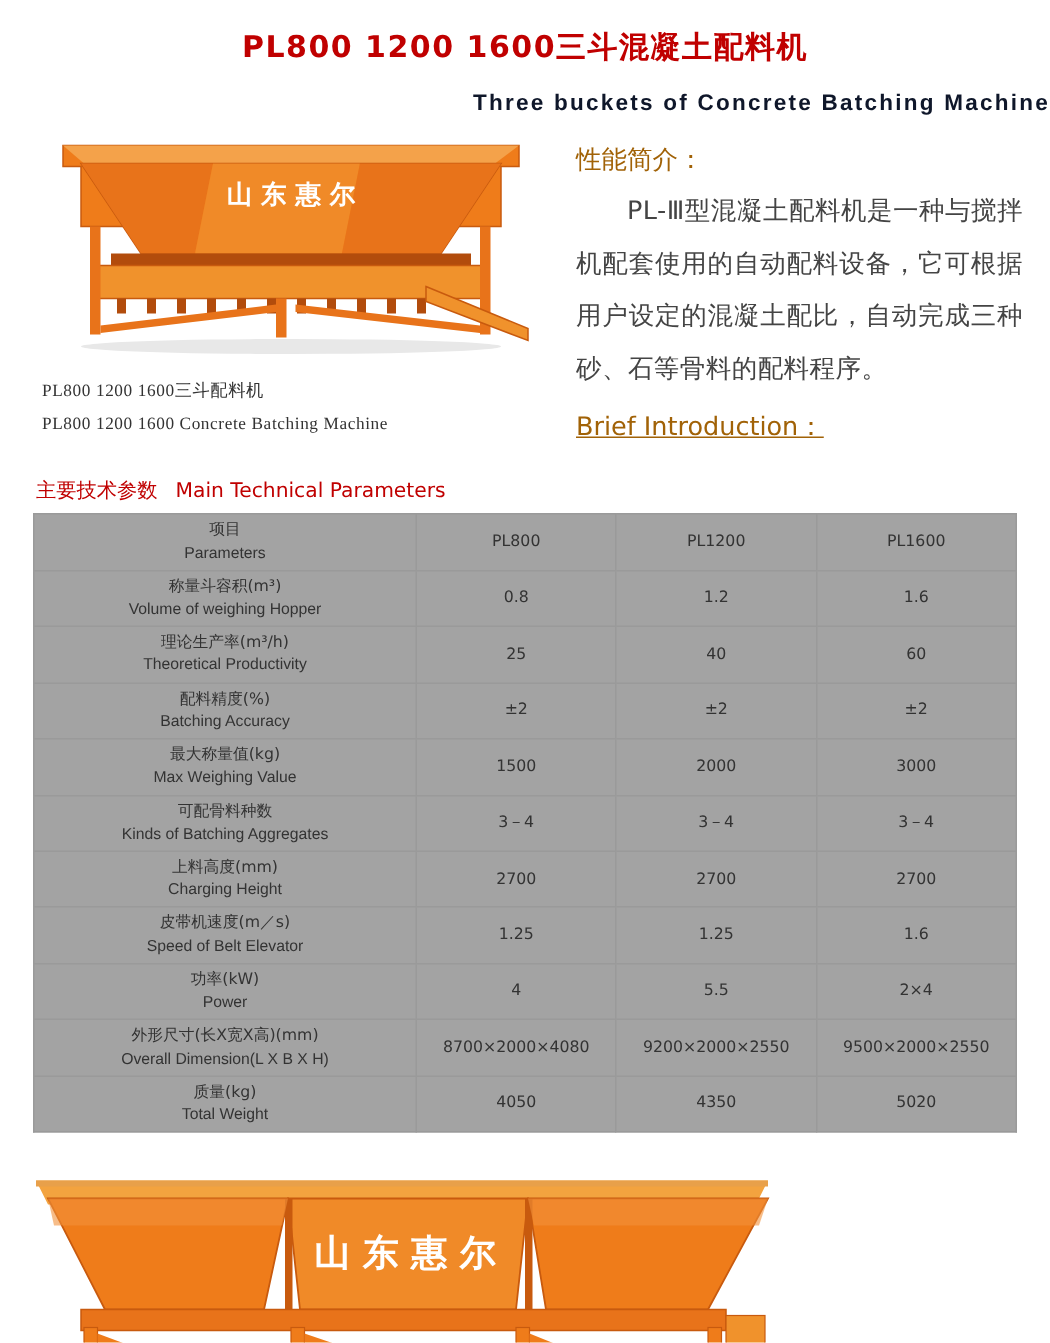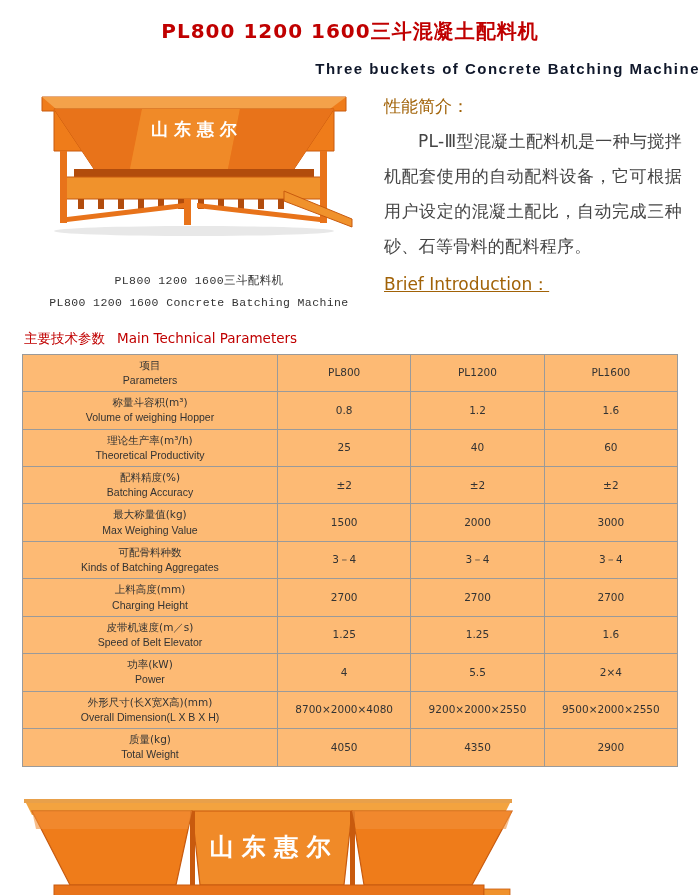--- a/index.html
+++ b/index.html
@@ -57,26 +57,26 @@
     padding-left: 14px;
     padding-top: 4px;
   }
   .machine-img-1 {
     width: 320px;
     height: 148px;
     position: relative;
     margin-left: 6px;
   }
   .caption {
-    text-align: center;
+    text-align: left;
     font-size: 11.5px;
     color: #333;
-    margin-top: 31px;
+    margin-top: 12px;
     line-height: 1.9;
-    font-family: Liberation Mono, monospace;
+    font-family: Liberation Serif, serif;
     letter-spacing: 0.4px;
   }
   .intro-head {
     font-size: 17px;
     color: #a16207;
     margin-bottom: 6px;
     font-family: "DejaVu Sans", "Liberation Sans", sans-serif;
   }
   .intro-p {
     font-size: 17px;
@@ -103,21 +103,21 @@
     color: #c00000;
     font-family: "DejaVu Sans", "Liberation Sans", sans-serif;
   }
   .params-head .en { margin-left: 12px; }
 
   
   table.spec {
     border-collapse: collapse;
     width: 656px;
     margin-left: 22px;
-    background: #fdba74;
+    background: #a3a3a3;
     table-layout: fixed;
   }
   table.spec td {
     border: 1px solid #9a9a9a;
     font-size: 10.5px;
     text-align: center;
     color: #333;
     padding: 3px 2px;
     line-height: 1.45;
     font-family: "DejaVu Sans", "Liberation Sans", sans-serif;
@@ -323,21 +323,21 @@
         <td>9500×2000×2550</td>
       </tr>
 
       <tr>
         <td class="label">
           <span class="zh-line">质量(kg)</span>
           <span class="en-line">Total  Weight</span>
         </td>
         <td>4050</td>
         <td>4350</td>
-        <td>2900</td>
+        <td>5020</td>
       </tr>
     </tbody>
   </table>
 
   <div class="bottom-wrap">
     <div class="machine-img-2">
       <svg width="510" height="185" viewBox="0 0 510 185">
 
         <polygon points="10,6 498,6 490,22 18,22" fill="#f3a33f"></polygon>
         <rect x="10" y="6" width="488" height="4" fill="#e8a04a"></rect>

